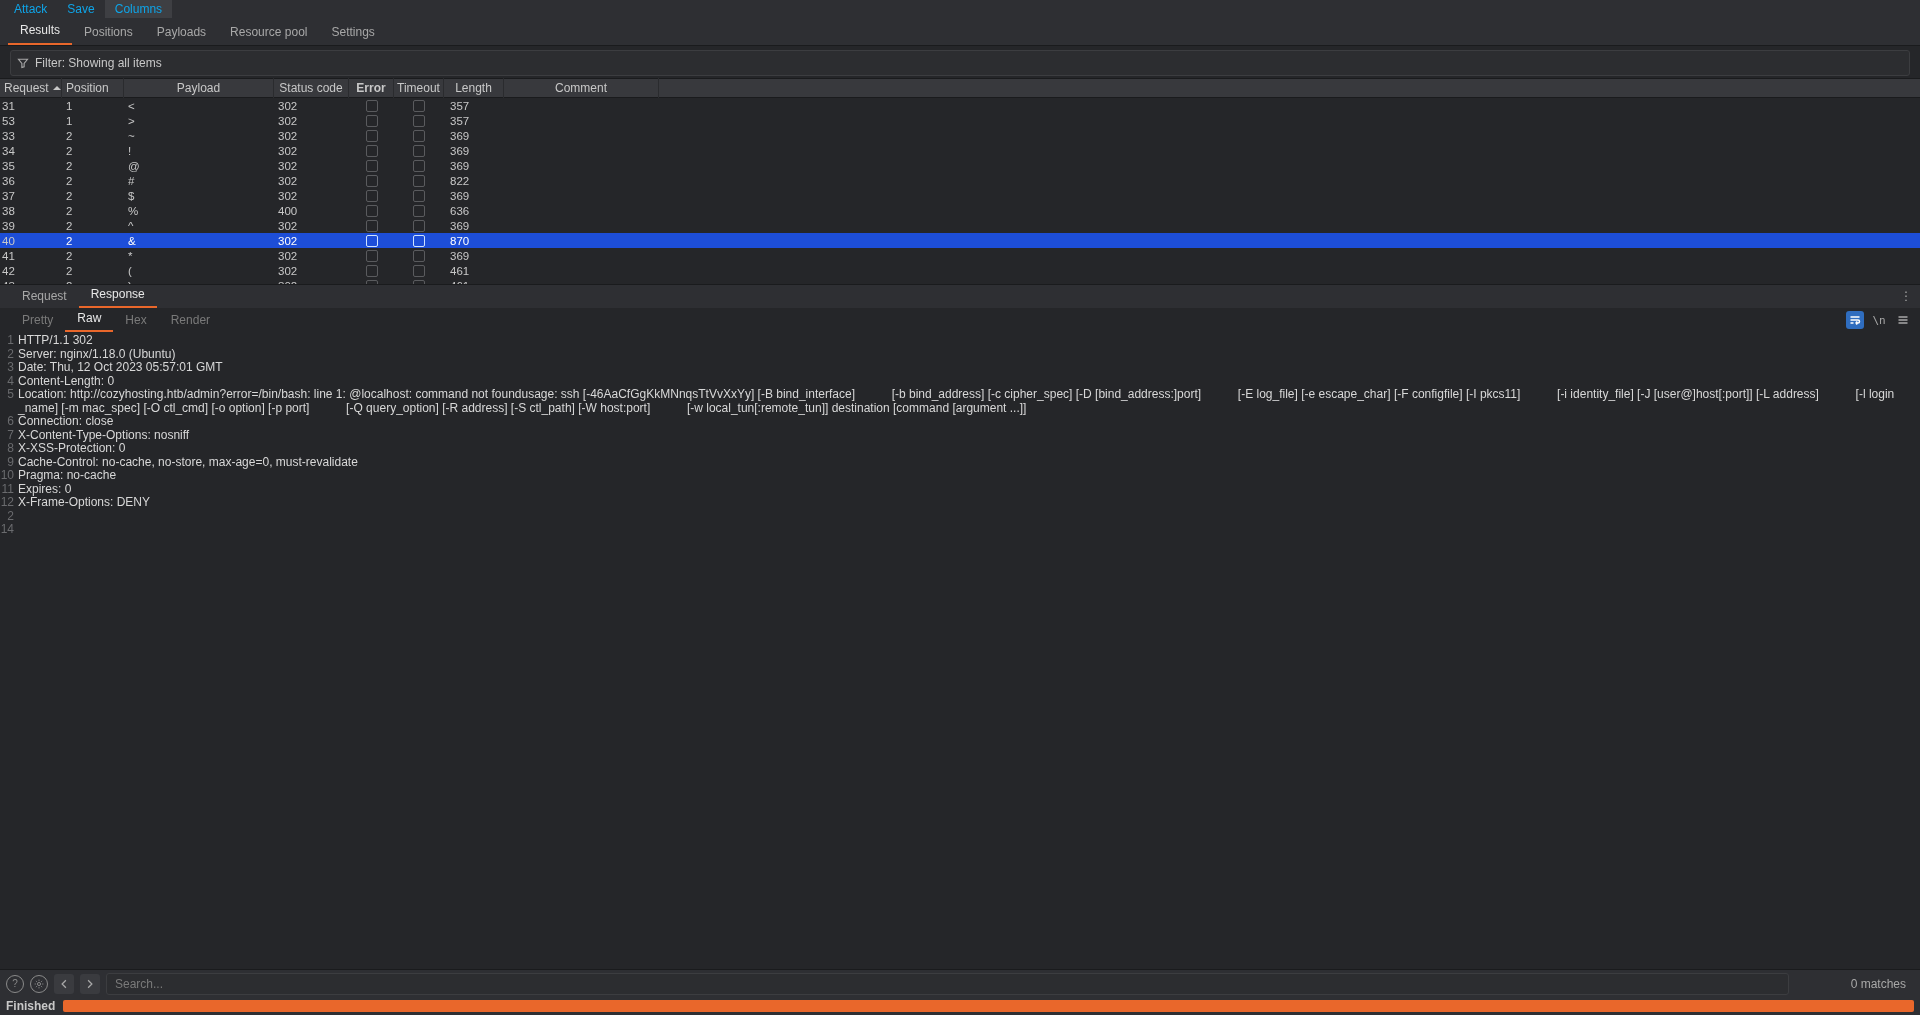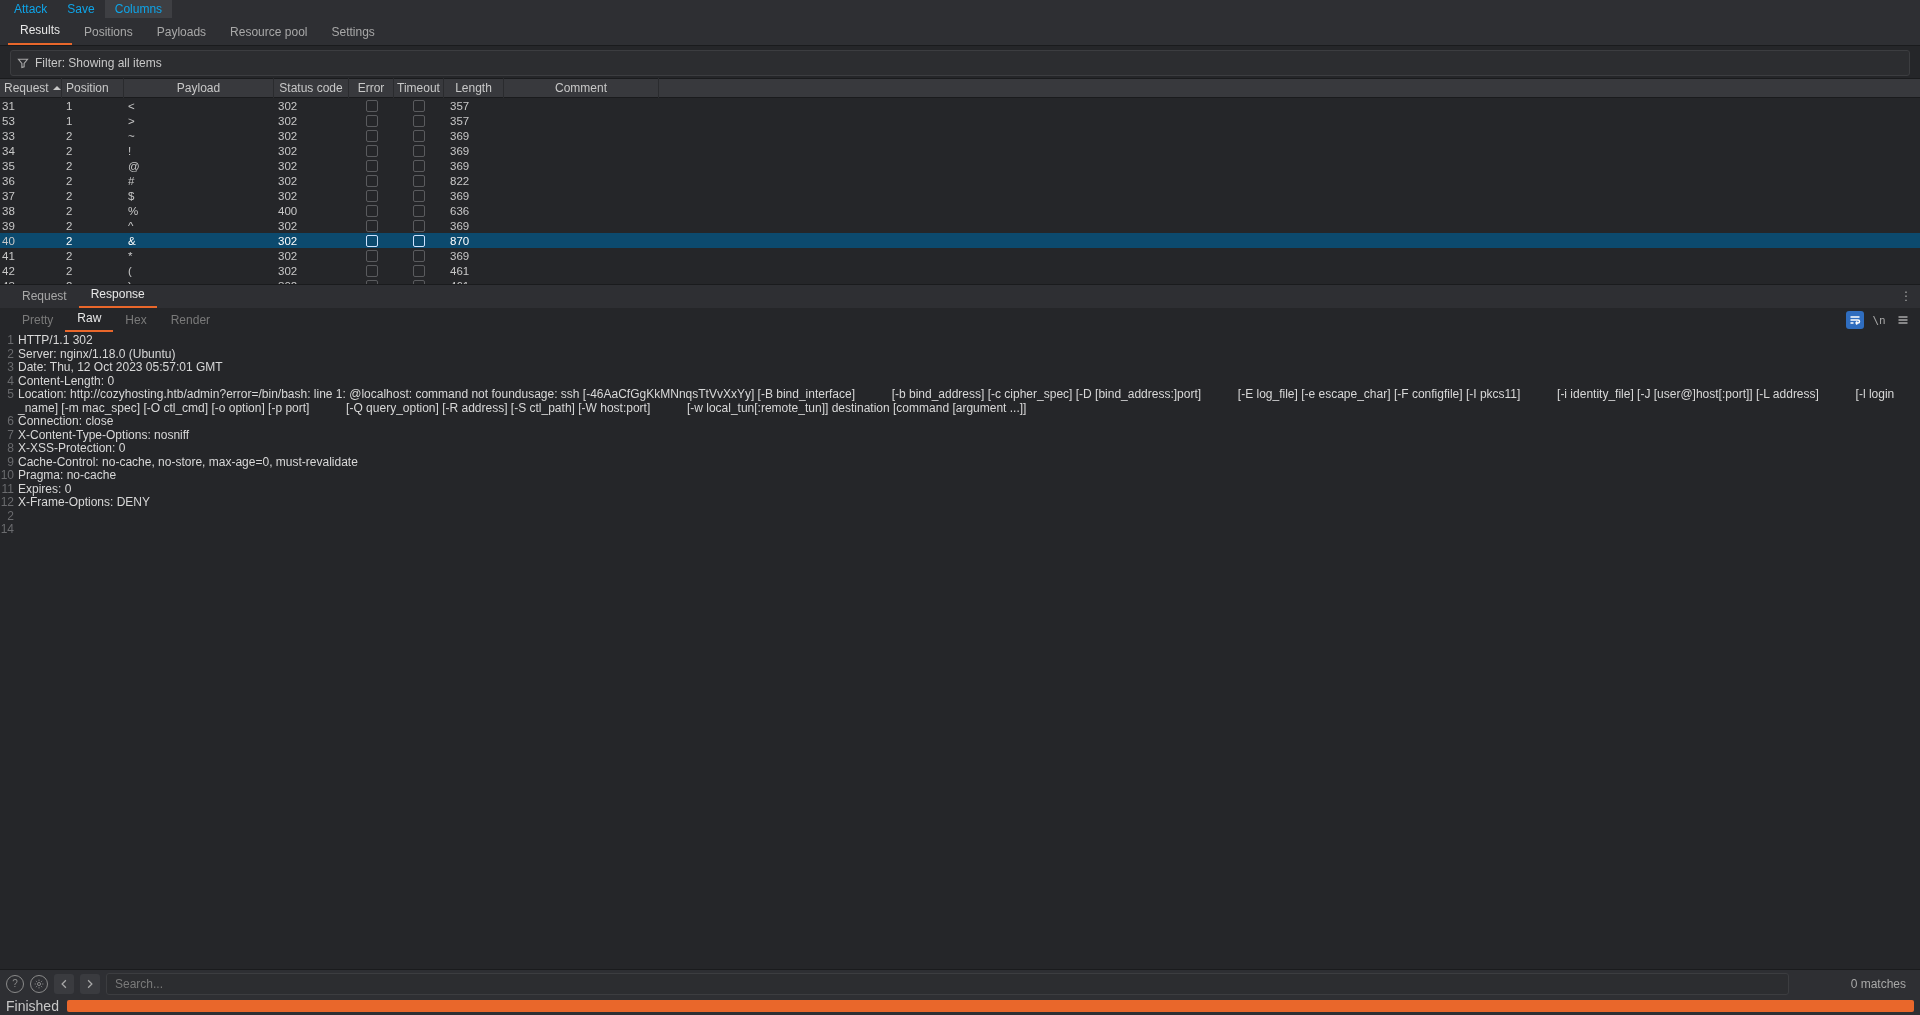--- a/index.html
+++ b/index.html
@@ -13,28 +13,28 @@
 .filterbar { background:#2c2d30; height:26px; margin:4px 10px 2px 10px; border:1px solid #3c3d40; border-radius:3px; display:flex; align-items:center; padding:0 6px; }
 .filterbar svg { width:12px; height:12px; fill:none; stroke:#a8a8a8; stroke-width:1.5; margin-right:6px; }
 .filterbar span { color:#c8c8c8; }
 .tablewrap { flex:0 0 auto; overflow:hidden; }
 .thead { display:flex; background:#38393d; height:20px; align-items:center; border-top:1px solid #1a1b1d; border-bottom:1px solid #1a1b1d; color:#c8c8c8; }
 .cell { border-right:1px solid #2a2b2e; padding:0 4px; height:20px; display:flex; align-items:center; }
 .c-req { width:62px; }
 .c-pos { width:62px; justify-content:flex-start; }
 .c-pay { width:150px; }
 .c-sc { width:75px; justify-content:center;}
-.c-err { width:45px; justify-content:center; }
+.c-err { width:45px; justify-content:center;font-weight:bold; }
 .c-to { width:50px; justify-content:center; }
 .c-len { width:60px; justify-content:center; }
 .c-com { width:155px; justify-content:center;}
 .hdrsort::after { content:""; display:inline-block; margin-left:4px; border:4px solid transparent; border-bottom-color:#c8c8c8; transform:translateY(-2px);}
 .tbody { max-height:186px; overflow-y:auto; background:#252629; }
 .row { display:flex; height:15px; align-items:center; }
-.row.sel { background:#0c4a6e; color:#ffffff; }
+.row.sel { background:#1d4ed8; color:#ffffff; }
 .row .cell { border-right:none; height:15px; font-size:11.5px; }
 .row .c-req { color:#c8c8c8; }
 .row .c-pos { padding-left:4px; }
 .row .c-pay { padding-left:4px; }
 .row .c-sc { padding-left:4px; justify-content:flex-start;}
 .row .c-len { justify-content:flex-start; padding-left:6px;}
 .chk { width:12px; height:12px; border:1px solid #5a5b5e; border-radius:2px; background:transparent; }
 .row.sel .chk { border-color:#cfe3ff; }
 .reqresp { background:#2e2f33; height:24px; display:flex; align-items:flex-end; padding:0 10px; border-top:1px solid #1a1b1d; position:relative;}
 .reqresp .t { padding:5px 12px; color:#a8a8a8; cursor:pointer; }
@@ -50,21 +50,21 @@
 .editor .ln { display:flex; }
 .editor .gut { width:18px; text-align:right; color:#6a6b6e; padding-right:4px; flex-shrink:0; user-select:none; }
 .editor .txt { white-space:pre-wrap; word-break:break-all; color:#d8d8d8; padding-right:20px;}
 .bottombar { background:#2e2f33; height:28px; display:flex; align-items:center; padding:0 6px; gap:6px; border-top:1px solid #1a1b1d; }
 .bottombar .circ { width:18px; height:18px; border:1.5px solid #8a8a8a; border-radius:50%; display:flex; align-items:center; justify-content:center; color:#8a8a8a; cursor:pointer; font-size:10px;}
 .bottombar .navbtn { width:20px; height:20px; background:#3a3b3f; border-radius:3px; display:flex; align-items:center; justify-content:center; color:#a8a8a8; cursor:pointer;}
 .bottombar input { flex:1; background:#2c2d30; border:1px solid #3c3d40; border-radius:3px; height:22px; padding:0 8px; color:#c8c8c8; outline:none;}
 .bottombar input::placeholder { color:#7a7a7a; }
 .bottombar .matches { color:#a8a8a8; padding:0 8px;margin-left:48px; }
 .statusbar { background:#2e2f33; height:18px; display:flex; align-items:center; padding:0 6px; gap:8px; }
-.statusbar .lbl { color:#c8c8c8; font-size:14px;}
+.statusbar .lbl { color:#c8c8c8; font-size:12px;font-weight:bold;}
 .statusbar .prog { flex:1; height:12px; background:#3a3b3f; border-radius:2px; overflow:hidden; }
 .statusbar .prog .fill { height:100%; background:#e9672b; width:100%; }
 .rest { flex:1; background:#333437; }
 .row .c-req{padding-left:2px;}
 .thead .c-com{border-right:1px solid #2a2b2e;}
 </style>
 </head>
 <body>
 
 <div class="menubar">

